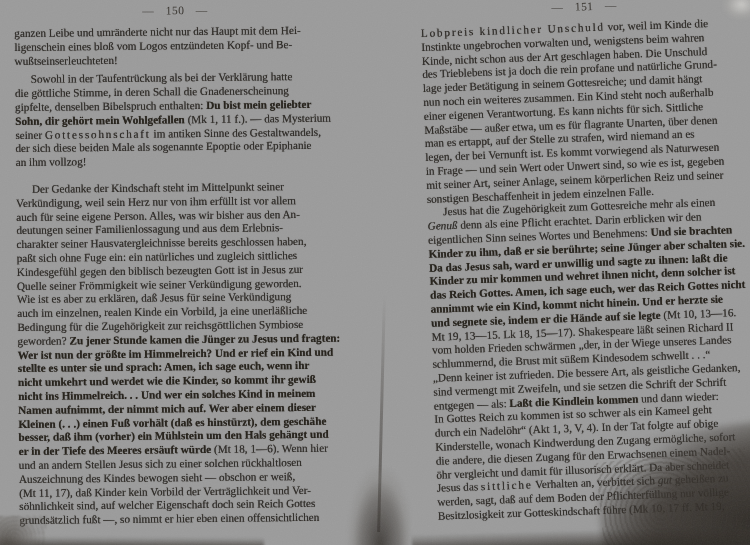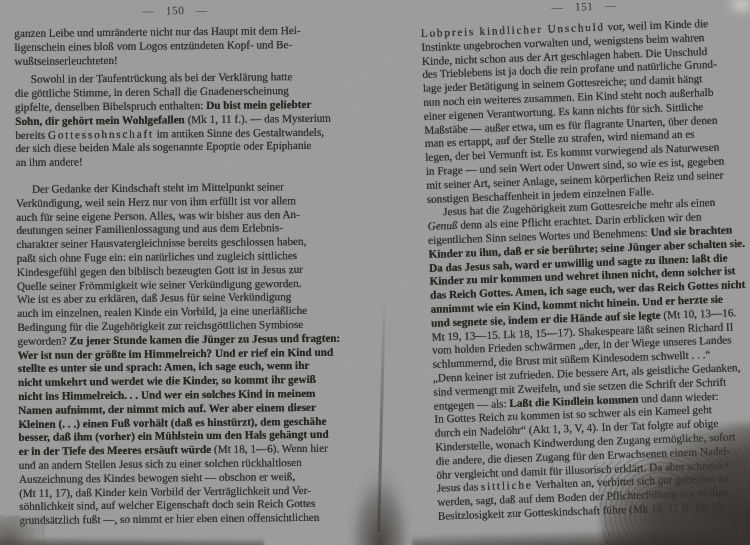--- a/index.html
+++ b/index.html
@@ -83,23 +83,23 @@
       <div class="para">
         <div class="line" style="word-spacing: 0px;"><span>ganzen Leibe und umränderte nicht nur das Haupt mit dem Hei-</span></div>
         <div class="line" style="word-spacing: 0px;"><span>ligenschein eines bloß vom Logos entzündeten Kopf- und Be-</span></div>
         <div class="line last"><span>wußtseinserleuchteten!</span></div>
       </div>
       <div class="para indent" style="margin-top: 5px;">
         <div class="line" style="word-spacing: 0px;"><span>Sowohl in der Taufentrückung als bei der Verklärung hatte</span></div>
         <div class="line" style="word-spacing: 0px;"><span>die göttliche Stimme, in deren Schall die Gnadenerscheinung</span></div>
         <div class="line" style="word-spacing: 0px;"><span>gipfelte, denselben Bibelspruch enthalten: </span><span class="f-b">Du bist mein geliebter</span></div>
         <div class="line" style="word-spacing: 0px;"><span class="f-b">Sohn, dir gehört mein Wohlgefallen</span><span> (Mk 1, 11 f.). — das Mysterium</span></div>
-        <div class="line" style="word-spacing: 0px;"><span>bereits </span><span class="f-sp">Gottessohnschaft</span><span> im antiken Sinne des Gestaltwandels,</span></div>
+        <div class="line" style="word-spacing: 0px;"><span>seiner </span><span class="f-sp">Gottessohnschaft</span><span> im antiken Sinne des Gestaltwandels,</span></div>
         <div class="line" style="word-spacing: 0px;"><span>der sich diese beiden Male als sogenannte Epoptie oder Epiphanie</span></div>
-        <div class="line last"><span>an ihm andere!</span></div>
+        <div class="line last"><span>an ihm vollzog!</span></div>
       </div>
       <div class="para indent" style="margin-top: 13px;">
         <div class="line" style="word-spacing: 0px;"><span>Der Gedanke der Kindschaft steht im Mittelpunkt seiner</span></div>
         <div class="line" style="word-spacing: 0px;"><span>Verkündigung, weil sein Herz nur von ihm erfüllt ist vor allem</span></div>
         <div class="line" style="word-spacing: 0px;"><span>auch für seine eigene Person. Alles, was wir bisher aus den An-</span></div>
         <div class="line" style="word-spacing: 0px;"><span>deutungen seiner Familienlossagung und aus dem Erlebnis-</span></div>
         <div class="line" style="word-spacing: 0px;"><span>charakter seiner Hausvatergleichnisse bereits geschlossen haben,</span></div>
         <div class="line" style="word-spacing: 0px;"><span>paßt sich ohne Fuge ein: ein natürliches und zugleich sittliches</span></div>
         <div class="line" style="word-spacing: 0px;"><span>Kindesgefühl gegen den biblisch bezeugten Gott ist in Jesus zur</span></div>
         <div class="line" style="word-spacing: 0px;"><span>Quelle seiner Frömmigkeit wie seiner Verkündigung geworden.</span></div>

